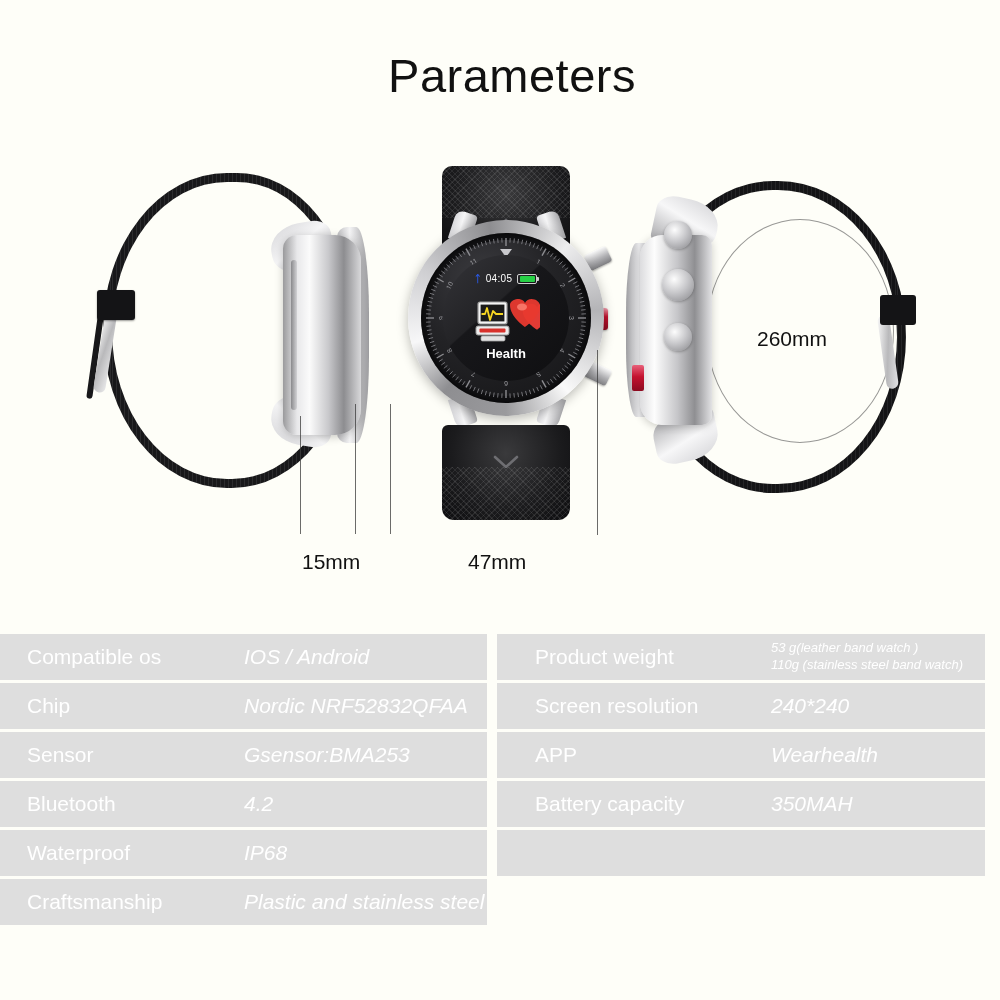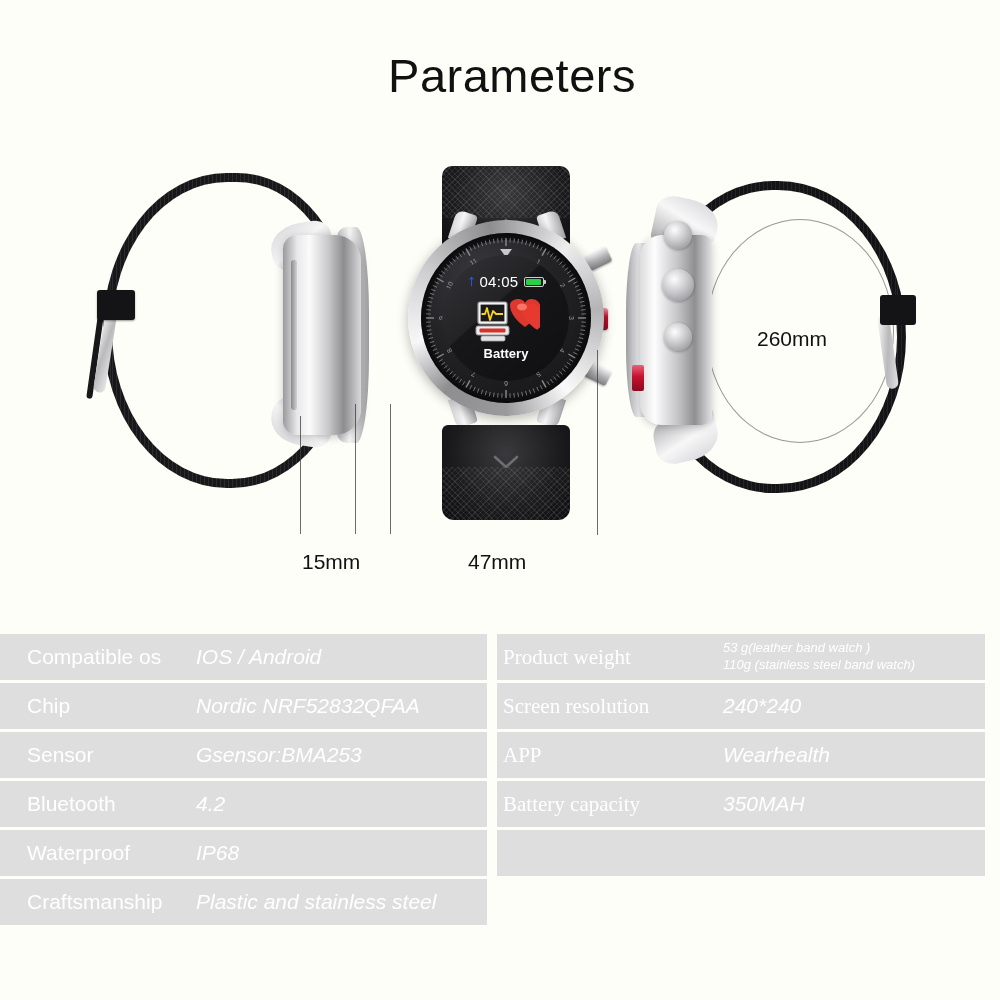--- a/index.html
+++ b/index.html
@@ -174,21 +174,21 @@
     background:
       linear-gradient(135deg, #2e2e31 0%, #1a1a1c 42%, #close 42%, #141416 100%);
     background:linear-gradient(138deg,#343438 0%,#232326 40%,#17171a 41%,#0f0f11 100%);
     overflow:hidden;
   }
   .cv-status {
     position:absolute; top:18px; left:0; width:100%;
     display:flex; align-items:center; justify-content:center; gap:5px;
   }
   .bt-icon { color:#2a5cf0; font-size:10px; line-height:1; font-weight:bold; }
-  .cv-time { color:#fff; font-size:15px; letter-spacing:.3px; }
+  .cv-time { color:#fff; font-size:10px; letter-spacing:.3px; }
   .batt {
     width:20px; height:10px;
     border:1.2px solid #cfcfcf;
     border-radius:2px;
     position:relative;
     display:flex; align-items:center;
   }
   .batt::after {
     content:""; position:absolute; right:-3px; top:2.5px;
     width:2px; height:4px; background:#cfcfcf; border-radius:0 1px 1px 0;
@@ -307,32 +307,32 @@
   .spec-col {
     position:absolute; top:0; height:312px;
     display:flex; flex-direction:column; gap:3px;
   }
   .spec-col.left  { left:0;   width:487px; }
   .spec-col.right { left:497px; width:488px; }
 
   .spec-row {
     height:46px;
     background:#dedede;
-    display:flex; align-items:center;
+    display:flex; align-items:center;gap:48px;
   }
   .spec-row.empty { background:#dedede; }
   .spec-key {
     color:#ffffff;
     font-size:21px;
     padding-left:27px;
     width:196px;
     flex:none;
     white-space:nowrap;
   }
-  .spec-col.right .spec-key { padding-left:6px; width:226px;font-family:Liberation Serif, serif; }
+  .spec-col.right .spec-key { padding-left:38px; width:226px; }
   .spec-val {
     color:#ffffff;
     font-size:21px;
     white-space:pre-line;
     line-height:1.18;
     font-style:italic;
   }
   .spec-val.small { font-size:13px; line-height:1.3; }
 </style>
 </head>
@@ -542,21 +542,21 @@
               <ellipse cx="50" cy="8" rx="5" ry="3.4" fill="#ff8a7a" opacity=".75"></ellipse>
               <rect x="6" y="3" width="29" height="22" rx="2" fill="#f4f4f4" stroke="#9b9b9b" stroke-width="1.2"></rect>
               <rect x="8.6" y="5.6" width="23.8" height="16.8" fill="#1a1a1a"></rect>
               <polyline points="9.5,15 13,15 15,9 18,21 21,12 24,15 31,15" fill="none" stroke="#f5d522" stroke-width="1.8" stroke-linejoin="round"></polyline>
               <rect x="4" y="27" width="33" height="9" rx="2" fill="#ededed" stroke="#9b9b9b" stroke-width="1"></rect>
               <rect x="7.5" y="29.5" width="26" height="4" rx="1" fill="#d8322c"></rect>
               <rect x="9" y="37" width="24" height="5" rx="1.5" fill="#e3e3e3" stroke="#a5a5a5" stroke-width=".8"></rect>
             </svg>
           </div>
 
-          <div class="cv-label">Battery</div>
+          <div class="cv-label">Health</div>
         </div>
       </div>
     </div>
 
     <div class="cv-strap-bot">
       <div class="chev">
         <svg width="26" height="13" viewBox="0 0 26 13">
           <path d="M2 2 L13 12 L24 2" fill="none" stroke="#6e6e72" stroke-width="2.6" stroke-linecap="round"></path>
         </svg>
       </div>

